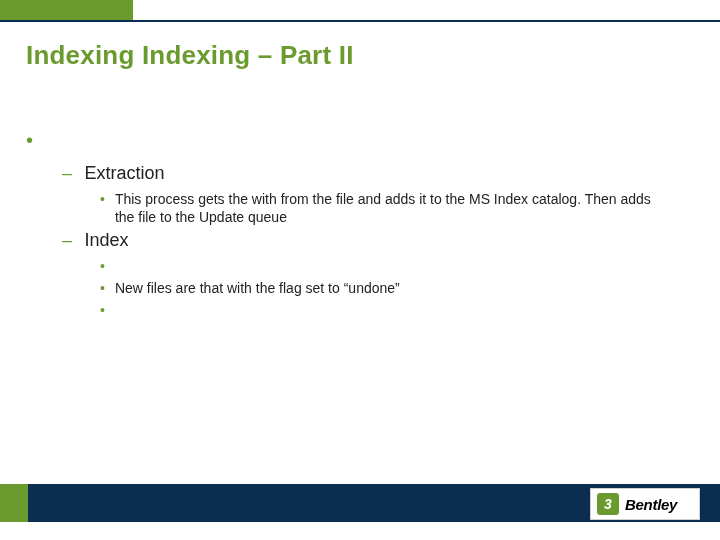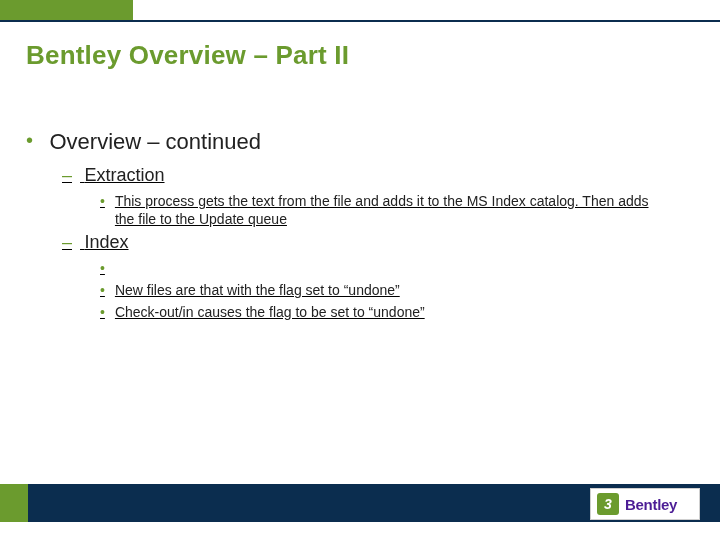--- a/index.html
+++ b/index.html
@@ -52,21 +52,20 @@
     vertical-align: 2px;
   }
   .lvl1-text {
     color: #222;
     font-size: 22px;
   }
   .lvl2 {
     list-style: none;
     margin-top: 10px;
     padding-left: 36px;
-    text-decoration: underline;
   }
   .lvl2 > li {
     margin-bottom: 4px;
   }
   .lvl2 > li > .dash {
     color: #6b9b2e;
     font-size: 18px;
     margin-right: 8px;
   }
   .lvl2-text {
@@ -131,64 +130,63 @@
     border-radius: 3px;
     color: #ffffff;
     font-weight: bold;
     font-style: italic;
     font-size: 14px;
     display: flex;
     align-items: center;
     justify-content: center;
   }
   .logo-text {
-    color: #4c1d95;
+    color: #000000;
     font-weight: bold;
+    font-style: italic;
     font-size: 15px;
     letter-spacing: -0.3px;
     text-align: center;
   }
 </style>
 </head>
 <body>
 
 <div class="tab-bar"></div>
 <div class="top-rule"></div>
 
 <div class="content">
-  <h1 class="title">Bentley Overview – Part II</h1>
+  <h1 class="title">Indexing Indexing – Part II</h1>
 
   <ul class="lvl1">
     <li>
-      <span class="lvl1-text">Overview – continued</span>
       <ul class="lvl2">
         <li>
           <span class="dash">–</span>
           <span class="lvl2-text">Extraction</span>
           <ul class="lvl3">
             <li>
               <span class="dot">•</span>
-              <span class="lvl3-text">This process gets the text from the file and adds it to the MS Index catalog. Then adds the file to the Update queue</span>
+              <span class="lvl3-text">This process gets the with from the file and adds it to the MS Index catalog. Then adds the file to the Update queue</span>
             </li>
           </ul>
         </li>
         <li>
           <span class="dash">–</span>
           <span class="lvl2-text">Index</span>
           <ul class="lvl3">
             <li>
               <span class="dot">•</span>
             </li>
             <li>
               <span class="dot">•</span>
               <span class="lvl3-text">New files are that with the flag set to “undone”</span>
             </li>
             <li>
               <span class="dot">•</span>
-              <span class="lvl3-text">Check-out/in causes the flag to be set to “undone”</span>
             </li>
           </ul>
         </li>
       </ul>
     </li>
   </ul>
 </div>
 
 <div class="footer-bar"></div>
 <div class="footer-stub"></div>

